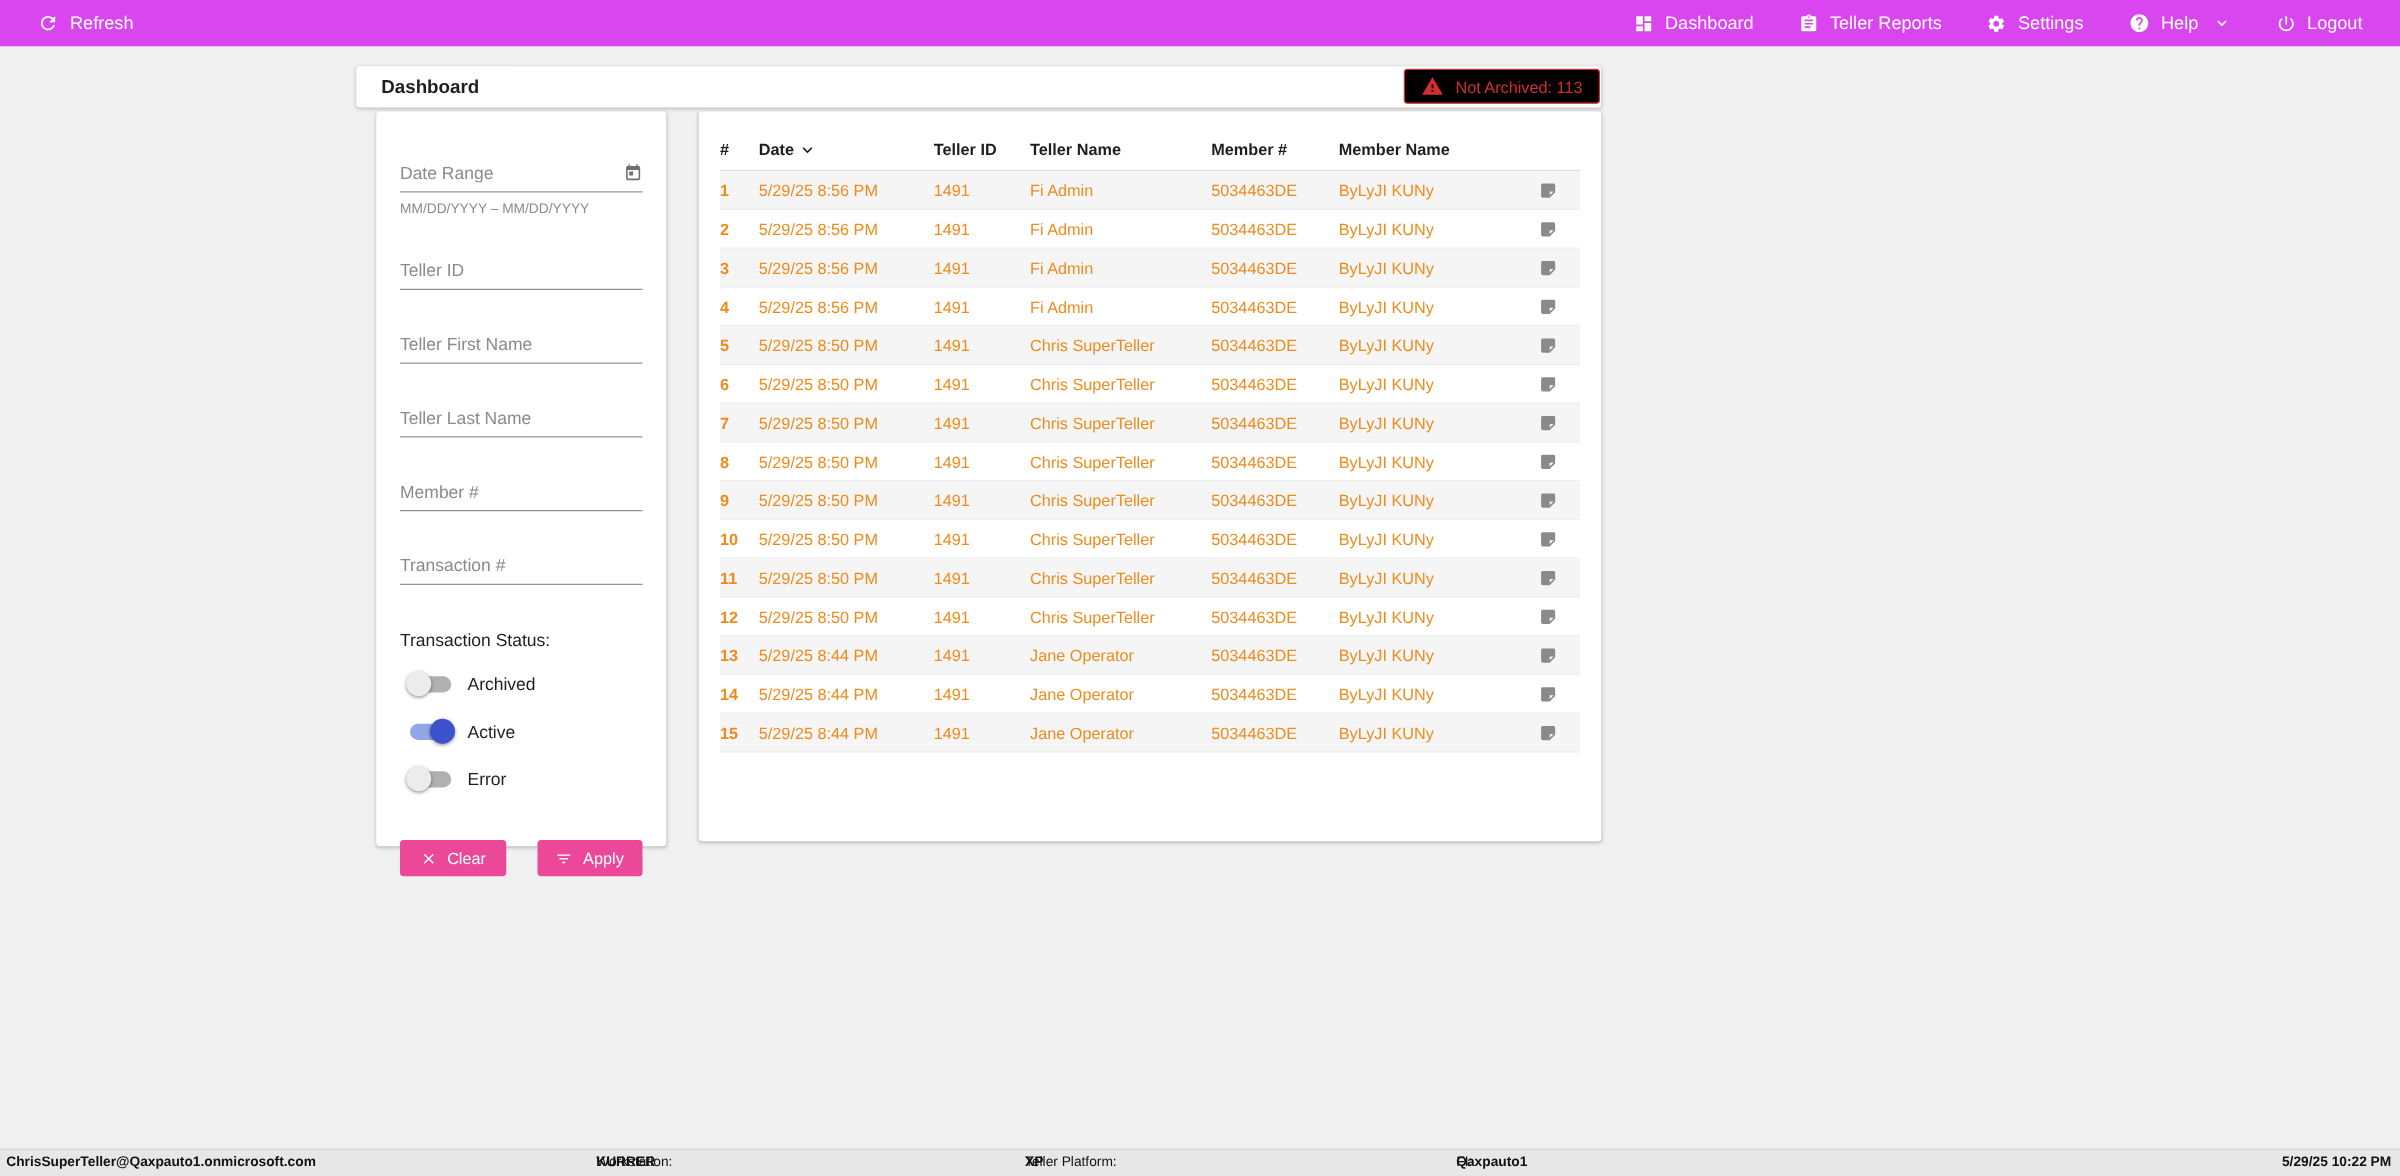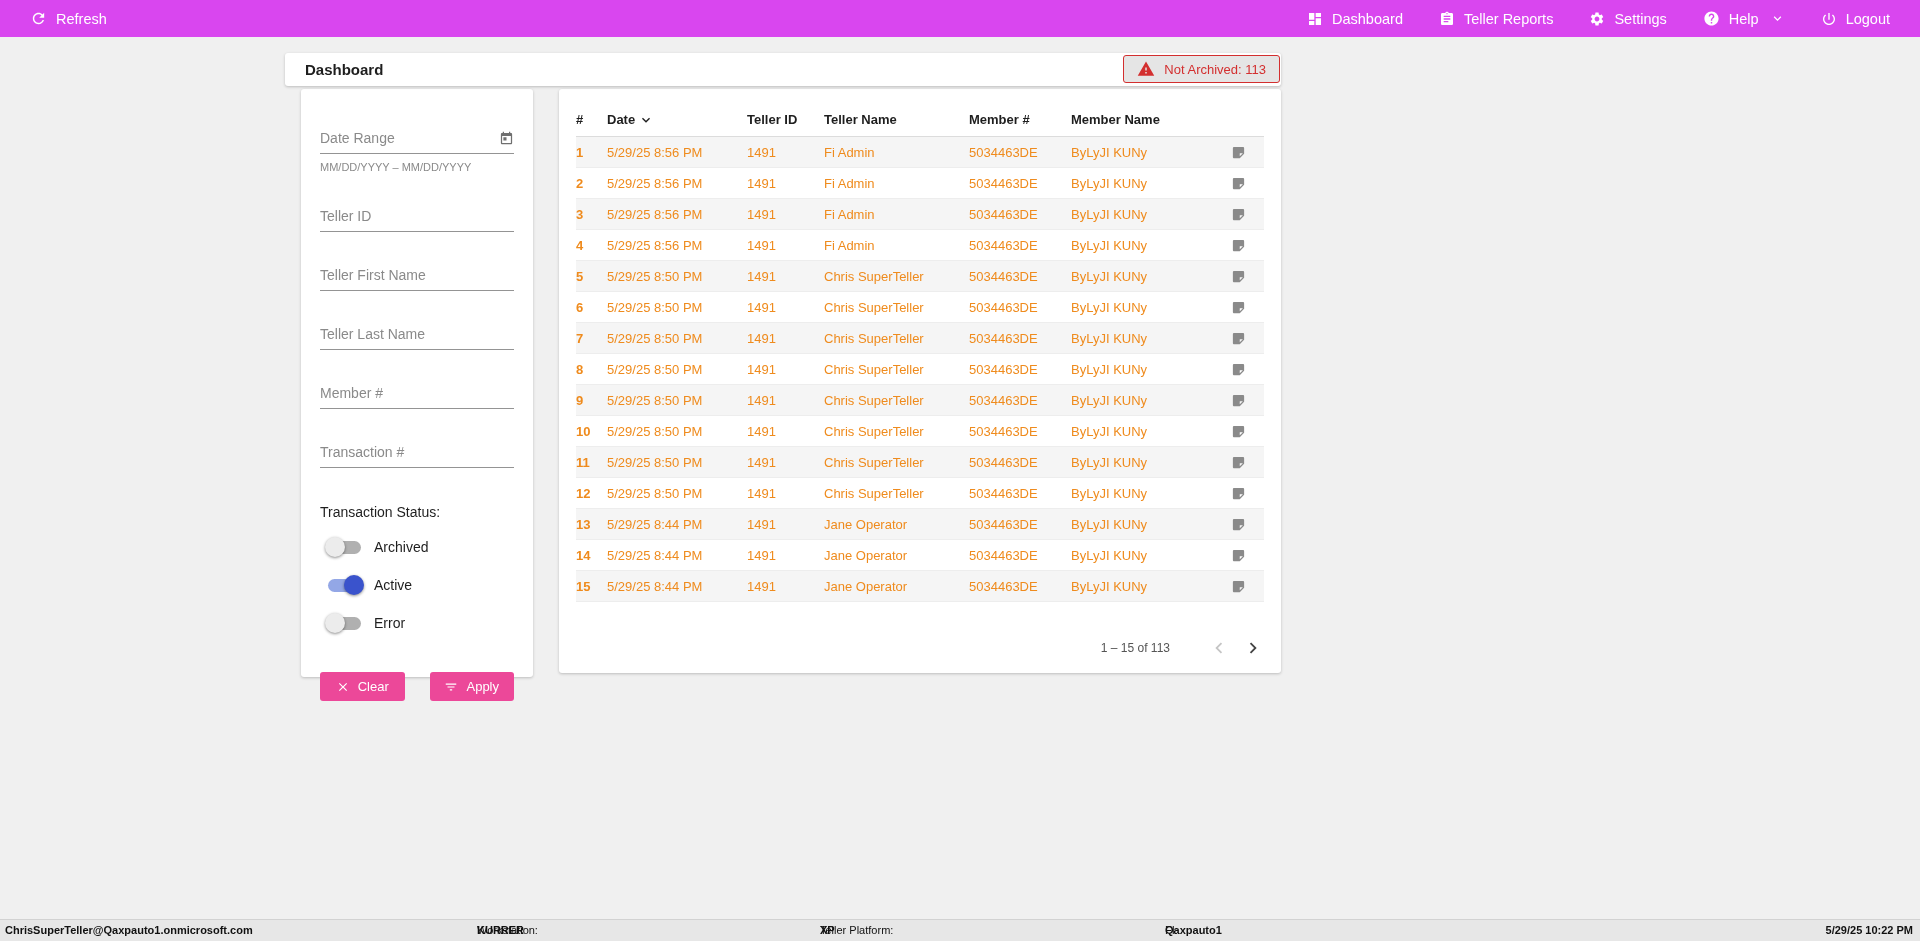--- a/index.html
+++ b/index.html
@@ -31,21 +31,21 @@
     background:#fff; border-radius:3px;
     box-shadow:0 1px 3px rgba(0,0,0,0.22);
   }
   .header-card {
     width:996px; height:33px; position:relative;
     display:flex; align-items:center;
   }
   .page-title { margin-left:20px; font-weight:bold; font-size:15px; color:#1e1e1e; }
   .badge {
     position:absolute; right:1px; top:2px; height:28px;
-    background:#e5e5e5; border:1px solid #d32f2f; border-radius:3px;
+    background:#000000; border:1px solid #d32f2f; border-radius:3px;
     display:flex; align-items:center; gap:9px; padding:0 13px;
     color:#d32f2f; font-size:13px;
   }
 
   .content-row { display:flex; gap:26px; margin-top:3px; }
 
   
   .filter-card { width:232px; height:588px; padding:20px 19px;margin-left:16px; }
   .field { position:relative; }
   .field input {
@@ -464,29 +464,20 @@
           <span>5034463DE</span>
           <span>ByLyJI KUNy</span>
           <span class="icon-cell">
             <svg width="15" height="15" viewBox="0 0 24 24">
                 <path fill="#8a8a8a" d="M19 3H5c-1.1 0-2 .9-2 2v14c0 1.1.9 2 2 2h9l7-7V5c0-1.1-.9-2-2-2zm-5 15v-4.5c0-.28.22-.5.5-.5H19l-5 5z"></path>
               </svg>
           </span>
         </div>
       </div>
 
-      <div class="pagination">
-        <span>1 – 15 of 113</span>
-        <svg class="pg-prev" width="22" height="22" viewBox="0 0 24 24">
-            <path fill="#c5c5c5" d="M15.41 7.41L14 6l-6 6 6 6 1.41-1.41L10.83 12z"></path>
-          </svg>
-        <svg class="pg-next" width="22" height="22" viewBox="0 0 24 24">
-            <path fill="#444" d="M8.59 16.59L10 18l6-6-6-6-1.41 1.41L13.17 12z"></path>
-          </svg>
-      </div>
     </div>
   </div>
 </div>
 
 <div class="statusbar">
   <span class="sb-user">ChrisSuperTeller@Qaxpauto1.onmicrosoft.com</span>
   <span class="sb-workstation">
       <span>Workstation: </span>
       <span class="b">KURRER</span>
     </span>

